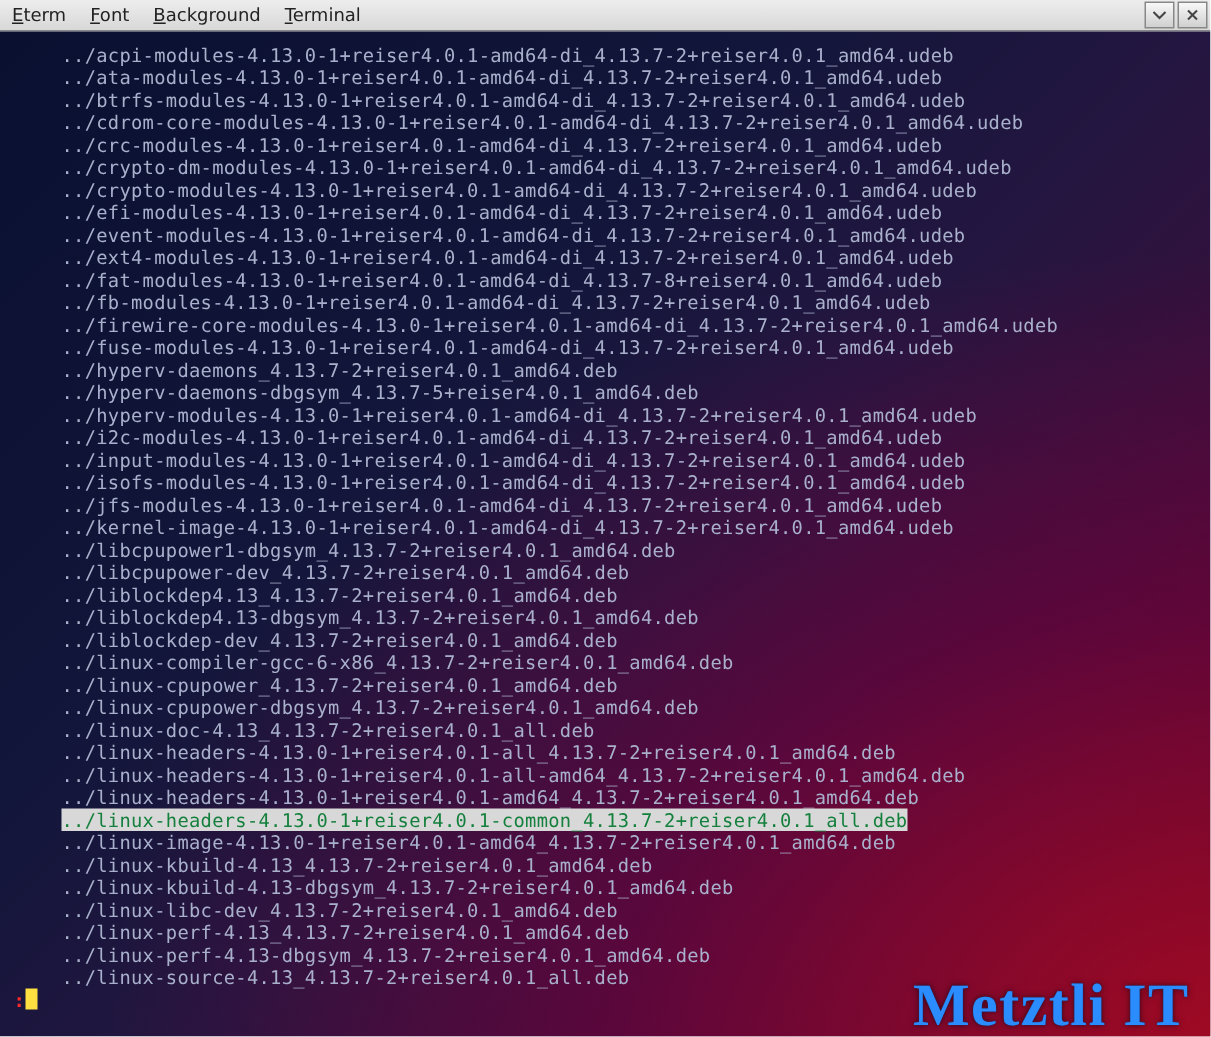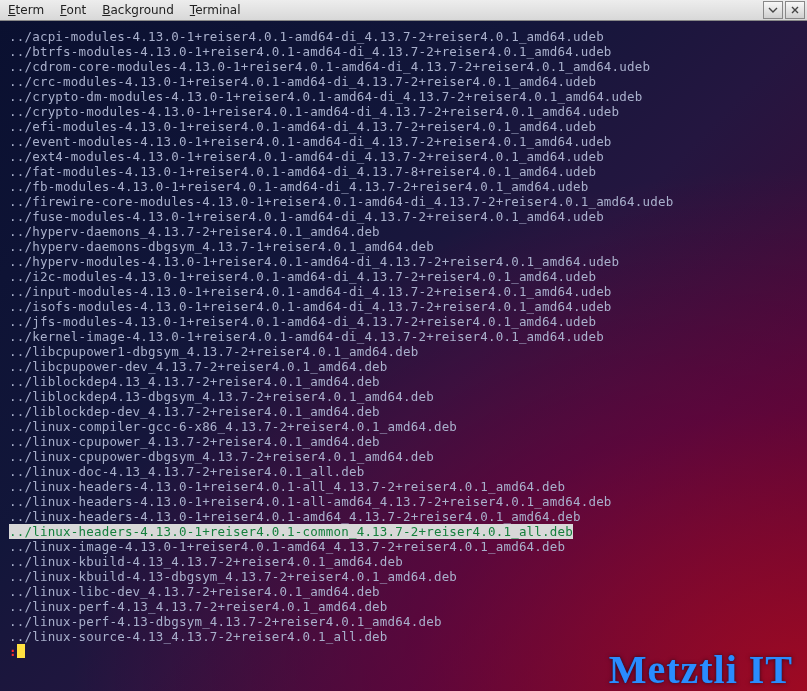--- a/index.html
+++ b/index.html
@@ -60,20 +60,21 @@
     linear-gradient(135deg, #0a1030 0%, #12163a 35%, #241640 55%, #3a0e3a 75%, #5c0820 100%);
   color: #a9b0cc;
   font-size: 12.5px;
   line-height: 15px;
   padding: 8px 6px 6px 9px;
   letter-spacing: 0.2px;
   box-sizing: border-box;
 }
 .terminal .line {
   white-space: pre;
+  margin-left: 32px;
 }
 .terminal .sel {
   background: #d8d8d8;
   color: #15803d;
 }
 .prompt-row {
   display: inline;
 }
 .prompt {
   color: #ff2a2a;
@@ -120,34 +121,35 @@
           <path d="M2 2 L8 8 M8 2 L2 8" stroke="#444" stroke-width="1.4"></path>
         </svg>
     </div>
   </div>
 </div>
 
 <div class="terminal">
   <div id="lines">
       <div class="line"></div>
       <div class="line">../acpi-modules-4.13.0-1+reiser4.0.1-amd64-di_4.13.7-2+reiser4.0.1_amd64.udeb</div>
+      <div class="line">../ata-modules-4.13.0-1+reiser4.0.1-amd64-di_4.13.7-2+reiser4.0.1_amd64.udeb</div>
       <div class="line">../btrfs-modules-4.13.0-1+reiser4.0.1-amd64-di_4.13.7-2+reiser4.0.1_amd64.udeb</div>
       <div class="line">../cdrom-core-modules-4.13.0-1+reiser4.0.1-amd64-di_4.13.7-2+reiser4.0.1_amd64.udeb</div>
       <div class="line">../crc-modules-4.13.0-1+reiser4.0.1-amd64-di_4.13.7-2+reiser4.0.1_amd64.udeb</div>
       <div class="line">../crypto-dm-modules-4.13.0-1+reiser4.0.1-amd64-di_4.13.7-2+reiser4.0.1_amd64.udeb</div>
       <div class="line">../crypto-modules-4.13.0-1+reiser4.0.1-amd64-di_4.13.7-2+reiser4.0.1_amd64.udeb</div>
       <div class="line">../efi-modules-4.13.0-1+reiser4.0.1-amd64-di_4.13.7-2+reiser4.0.1_amd64.udeb</div>
       <div class="line">../event-modules-4.13.0-1+reiser4.0.1-amd64-di_4.13.7-2+reiser4.0.1_amd64.udeb</div>
       <div class="line">../ext4-modules-4.13.0-1+reiser4.0.1-amd64-di_4.13.7-2+reiser4.0.1_amd64.udeb</div>
       <div class="line">../fat-modules-4.13.0-1+reiser4.0.1-amd64-di_4.13.7-8+reiser4.0.1_amd64.udeb</div>
       <div class="line">../fb-modules-4.13.0-1+reiser4.0.1-amd64-di_4.13.7-2+reiser4.0.1_amd64.udeb</div>
       <div class="line">../firewire-core-modules-4.13.0-1+reiser4.0.1-amd64-di_4.13.7-2+reiser4.0.1_amd64.udeb</div>
       <div class="line">../fuse-modules-4.13.0-1+reiser4.0.1-amd64-di_4.13.7-2+reiser4.0.1_amd64.udeb</div>
       <div class="line">../hyperv-daemons_4.13.7-2+reiser4.0.1_amd64.deb</div>
-      <div class="line">../hyperv-daemons-dbgsym_4.13.7-1+reiser4.0.1_amd64.deb</div>
+      <div class="line">../hyperv-daemons-dbgsym_4.13.7-5+reiser4.0.1_amd64.deb</div>
       <div class="line">../hyperv-modules-4.13.0-1+reiser4.0.1-amd64-di_4.13.7-2+reiser4.0.1_amd64.udeb</div>
       <div class="line">../i2c-modules-4.13.0-1+reiser4.0.1-amd64-di_4.13.7-2+reiser4.0.1_amd64.udeb</div>
       <div class="line">../input-modules-4.13.0-1+reiser4.0.1-amd64-di_4.13.7-2+reiser4.0.1_amd64.udeb</div>
       <div class="line">../isofs-modules-4.13.0-1+reiser4.0.1-amd64-di_4.13.7-2+reiser4.0.1_amd64.udeb</div>
       <div class="line">../jfs-modules-4.13.0-1+reiser4.0.1-amd64-di_4.13.7-2+reiser4.0.1_amd64.udeb</div>
       <div class="line">../kernel-image-4.13.0-1+reiser4.0.1-amd64-di_4.13.7-2+reiser4.0.1_amd64.udeb</div>
       <div class="line">../libcpupower1-dbgsym_4.13.7-2+reiser4.0.1_amd64.deb</div>
       <div class="line">../libcpupower-dev_4.13.7-2+reiser4.0.1_amd64.deb</div>
       <div class="line">../liblockdep4.13_4.13.7-2+reiser4.0.1_amd64.deb</div>
       <div class="line">../liblockdep4.13-dbgsym_4.13.7-2+reiser4.0.1_amd64.deb</div>

